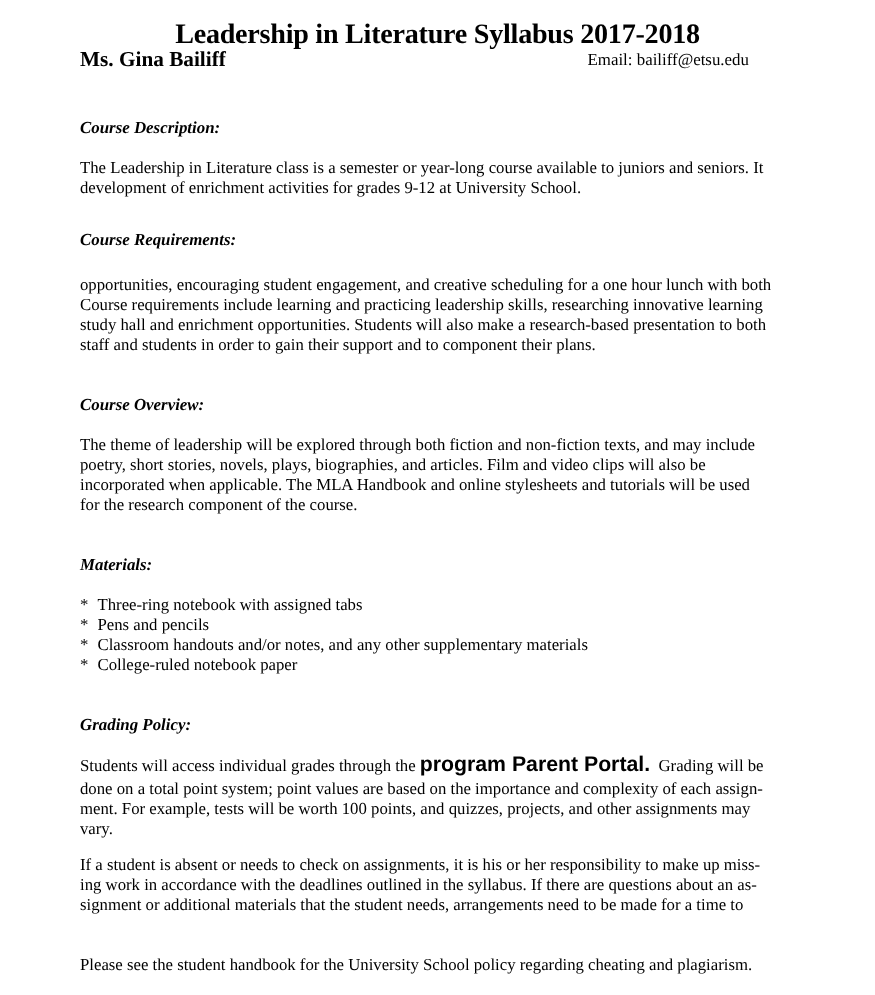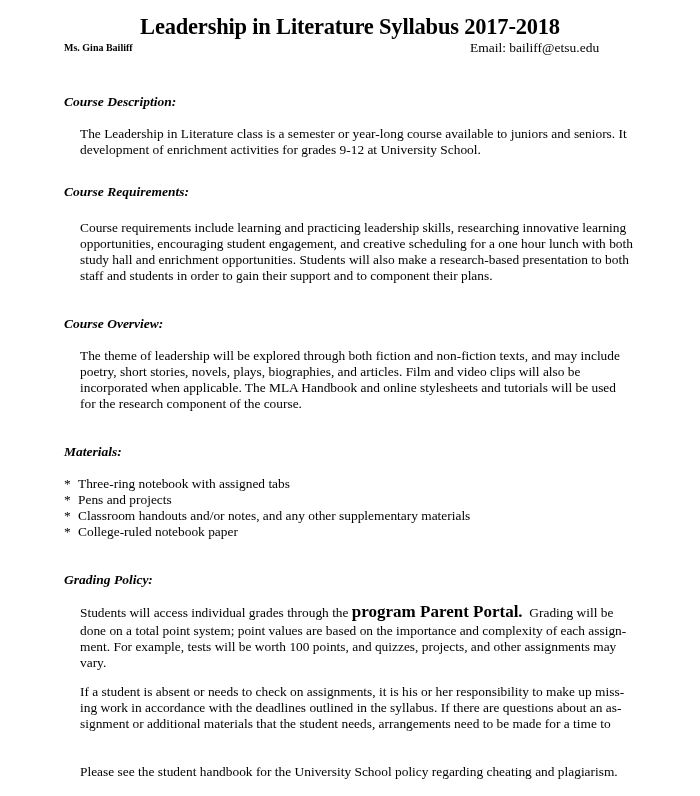--- a/index.html
+++ b/index.html
@@ -8,37 +8,37 @@
       font-family: "Liberation Serif", "DejaVu Serif", serif;
       color: #000000;
     }
     .page { position: absolute; left: 0; top: 0; width: 700px; height: 602px; }
     .title {
       position: absolute; top: 14px; left: 0; width: 700px; text-align: center;
       font-weight: bold; font-size: 22.5px; line-height: 26px; letter-spacing: -0.2px;
     }
     .author {
       position: absolute; top: 40px; left: 64px;
-      font-weight: bold; font-size: 10px; line-height: 16px;
+      font-weight: bold; font-size: 17px; line-height: 16px;
     }
     .email {
       position: absolute; top: 40px; left: 430px;
       font-size: 13.5px; line-height: 16px; margin-left: 40px;
     }
     .heading {
       position: absolute; left: 64px;
       font-weight: bold; font-style: italic; font-size: 13.5px; line-height: 16px;
     }
     .para {
       position: absolute; left: 64px; width: 580px;
-      font-size: 13.4px; line-height: 16px; margin-left: 16px;
+      font-size: 13.4px; line-height: 16px;
     }
     .para .ln { display: block; white-space: nowrap; }
     .big {
-      font-family: Liberation Serif, serif;
+      font-family: Liberation Sans, sans-serif;
       font-weight: bold; font-size: 17px;
     }
     .list { position: absolute; left: 64px; font-size: 13.4px; line-height: 16px; }
     .list-item { display: block; white-space: nowrap; }
     .bullet { display: inline-block; width: 14px; }
   </style>
 </head>
 <body>
 
 <div class="page">
@@ -48,38 +48,38 @@
   <div class="email">Email: bailiff@etsu.edu</div>
 
   <div class="heading" style="top:94px">Course Description:</div>
   <div class="para" style="top:126px">
     <span class="ln">The Leadership in Literature class is a semester or year-long course available to juniors and seniors.  It</span>
     <span class="ln">development of enrichment activities for grades 9-12 at University School.</span>
   </div>
 
   <div class="heading" style="top:184px">Course Requirements:</div>
   <div class="para" style="top:220px">
+    <span class="ln">opportunities, encouraging student engagement, and creative scheduling for a one hour lunch with both</span>
     <span class="ln">Course requirements include learning and practicing leadership skills, researching innovative learning</span>
-    <span class="ln">opportunities, encouraging student engagement, and creative scheduling for a one hour lunch with both</span>
     <span class="ln">study hall and enrichment opportunities.  Students will also make a research-based presentation to both</span>
     <span class="ln">staff and students in order to gain their support and to component their plans.</span>
   </div>
 
   <div class="heading" style="top:316px">Course Overview:</div>
   <div class="para" style="top:348px">
     <span class="ln">The theme of leadership will be explored through both fiction and non-fiction texts, and may include</span>
     <span class="ln">poetry, short stories, novels, plays, biographies, and articles.  Film and video clips will also be</span>
     <span class="ln">incorporated when applicable.  The MLA Handbook and online stylesheets and tutorials will be used</span>
     <span class="ln">for the research component of the course.</span>
   </div>
 
   <div class="heading" style="top:444px">Materials:</div>
   <div class="list" style="top:476px">
     <span class="list-item"><span class="bullet">*</span><span>Three-ring notebook with assigned tabs</span></span>
-    <span class="list-item"><span class="bullet">*</span><span>Pens and projects</span></span>
+    <span class="list-item"><span class="bullet">*</span><span>Pens and pencils</span></span>
     <span class="list-item"><span class="bullet">*</span><span>Classroom handouts and/or notes, and any other supplementary materials</span></span>
     <span class="list-item"><span class="bullet">*</span><span>College-ruled notebook paper</span></span>
   </div>
 
   <div class="heading" style="top:572px">Grading Policy:</div>
   <div class="para" style="top:602px">
     <span class="ln" style="line-height:20px"><span>Students will access individual grades through the </span><span class="big">program Parent Portal.</span><span style="white-space:pre">  Grading will be</span></span>
     <span class="ln">done on a total point system; point values are based on the importance and complexity of each assign-</span>
     <span class="ln">ment.  For example, tests will be worth 100 points, and quizzes, projects, and other assignments may</span>
     <span class="ln">vary.</span>

